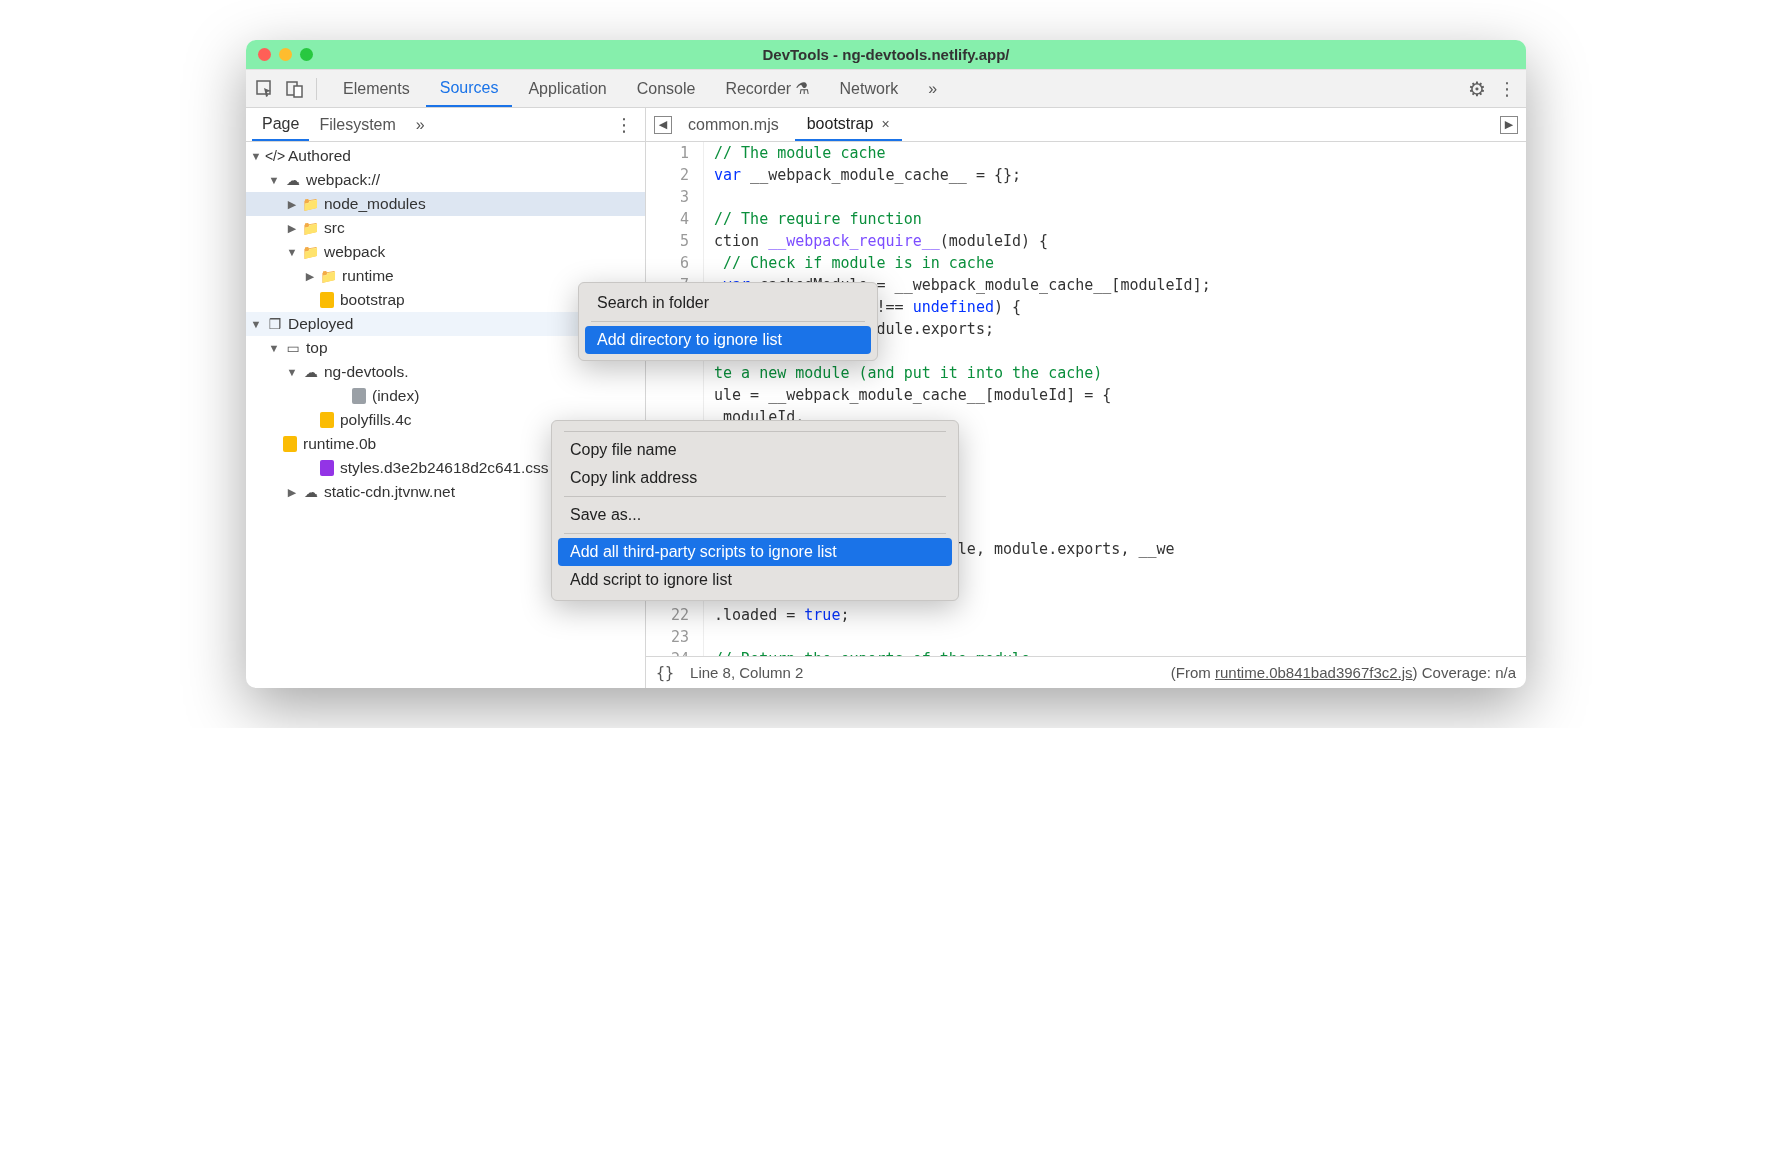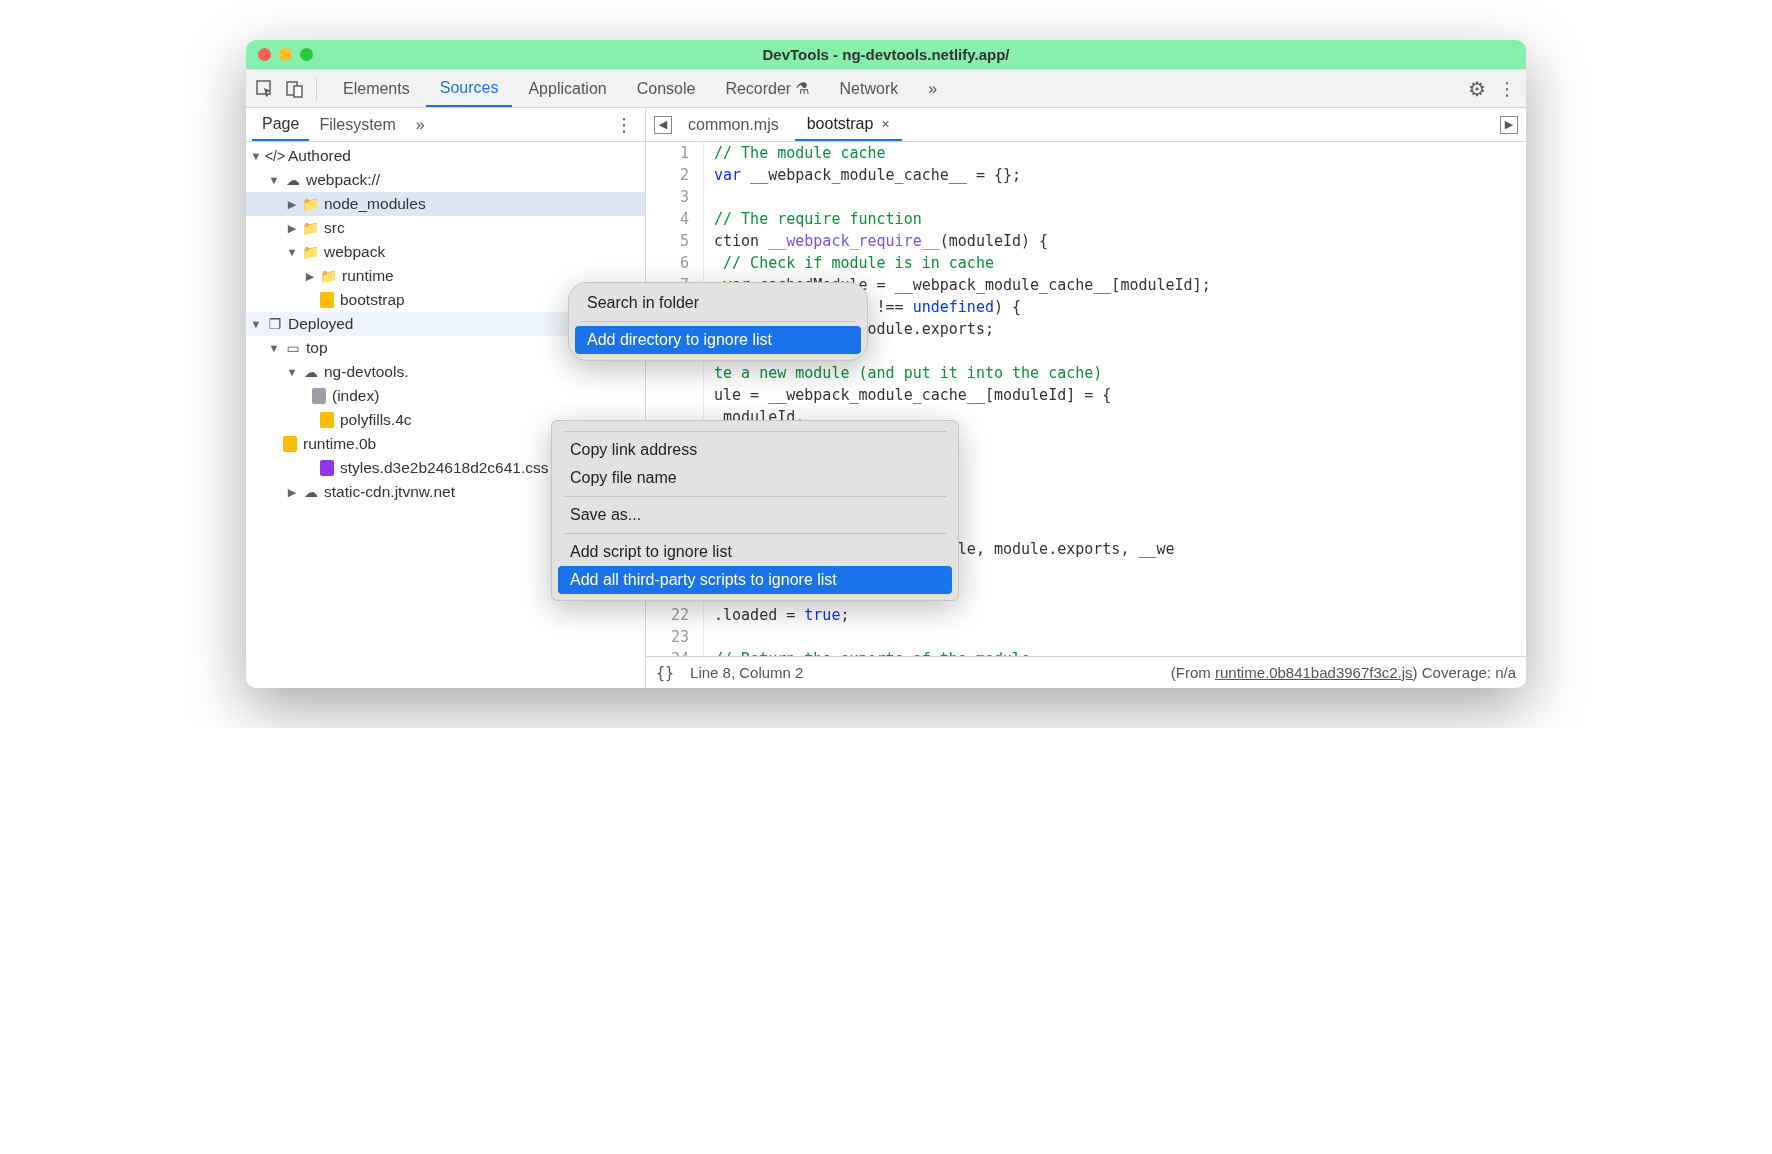--- a/index.html
+++ b/index.html
@@ -209,21 +209,21 @@
     font-size:16px;
   }
   .ctx-item {
     padding: 5px 12px;
     border-radius:4px;
     white-space:nowrap;
     color:#222;
   }
   .ctx-item.blue { background:#1a73e8; color:#fff; }
   .ctx-sep { height:1px; background:#c4c2c0; margin:4px 6px; }
-  #menu1 { top: 242px; left: 322px; width: 300px; z-index:20;border-radius:19px; }
+  #menu1 { top: 242px; left: 332px; width: 300px; z-index:20; }
   #menu2 { top: 380px; left: 305px; width: 408px; z-index:10; }
 </style>
 </head>
 <body>
 
 <div class="window">
 
   <div class="titlebar">
     <div class="traffic">
       <span class="t-close"></span>
@@ -317,21 +317,21 @@
         <div class="tr-row" style="padding-left:22px">
             <span class="arrow">▼</span>
             <span class="ic frame-ic">▭</span>
             <span>top</span>
           </div>
         <div class="tr-row" style="padding-left:40px">
             <span class="arrow">▼</span>
             <span class="ic cloud-ic">☁</span>
             <span>ng-devtools.</span>
           </div>
-        <div class="tr-row" style="padding-left:64px">
+        <div class="tr-row" style="padding-left:104px">
             <span class="ic">
               <span class="file-g"></span>
             </span>
             <span>(index)</span>
           </div>
         <div class="tr-row" style="padding-left:72px">
             <span class="ic">
               <span class="file-y"></span>
             </span>
             <span>polyfills.4c</span>
@@ -427,22 +427,22 @@
   </div>
 
   <div class="ctx" id="menu1">
     <div class="ctx-item">Search in folder</div>
     <div class="ctx-sep"></div>
     <div class="ctx-item blue">Add directory to ignore list</div>
   </div>
 
   <div class="ctx" id="menu2">
     <div class="ctx-sep"></div>
+    <div class="ctx-item">Copy file name</div>
     <div class="ctx-item">Copy link address</div>
-    <div class="ctx-item">Copy file name</div>
     <div class="ctx-sep"></div>
     <div class="ctx-item">Save as...</div>
     <div class="ctx-sep"></div>
+    <div class="ctx-item blue">Add all third-party scripts to ignore list</div>
     <div class="ctx-item">Add script to ignore list</div>
-    <div class="ctx-item blue">Add all third-party scripts to ignore list</div>
   </div>
 
 </div>
 
 </body></html>

